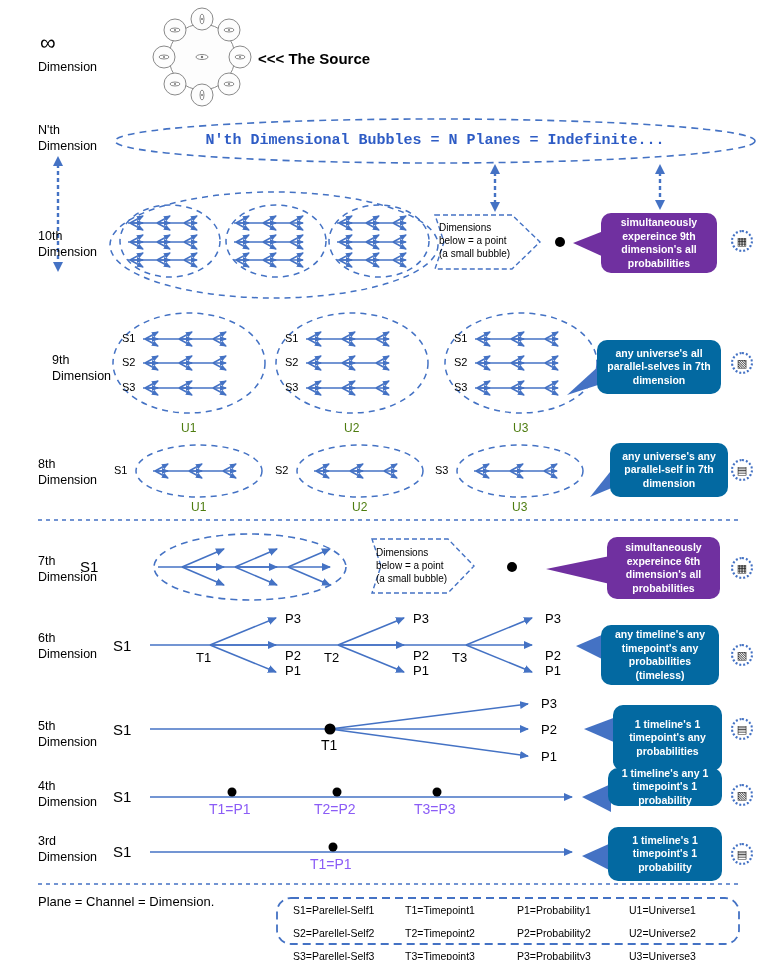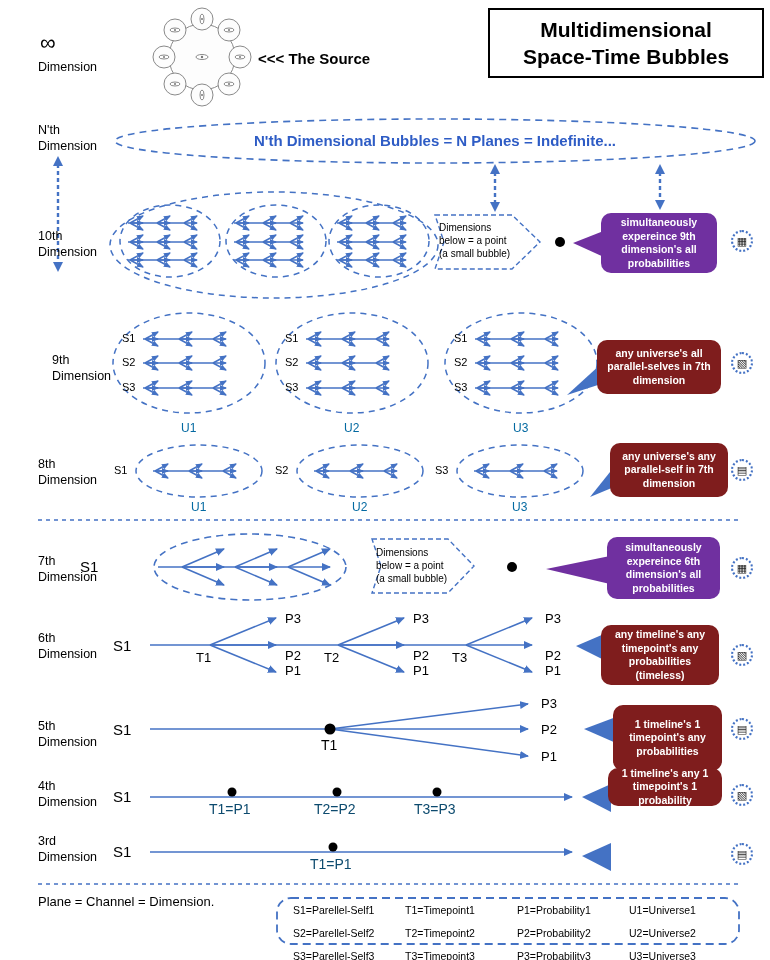--- a/index.html
+++ b/index.html
@@ -3,33 +3,33 @@
 <meta charset="utf-8">
 <style>
   html,body{margin:0;padding:0;background:#fff;}
   #canvas{position:relative;width:770px;height:960px;background:#fff;overflow:hidden;
           font-family:"Liberation Sans","DejaVu Sans",sans-serif;color:#000;}
   #art{position:absolute;left:0;top:0;}
   .dimlab{position:absolute;font-size:12.5px;line-height:16px;color:#000;}
   .dimlab span{display:block;}
   .sbig{position:absolute;font-size:15px;color:#000;}
   .ssm{position:absolute;font-size:11px;color:#000;}
-  .ulab{position:absolute;font-size:12px;color:#0369a1;}
+  .ulab{position:absolute;font-size:12px;color:#4d7c0f;}
   .ptlab{position:absolute;font-size:13px;color:#000;}
-  .tplab{position:absolute;font-size:14px;color:#0c4a6e;}
-  .bub{position:absolute;background:#7f1d1d;color:#fff;font-weight:bold;font-size:10.5px;
+  .tplab{position:absolute;font-size:14px;color:#8b5cf6;}
+  .bub{position:absolute;background:#0369a1;color:#fff;font-weight:bold;font-size:10.5px;
        line-height:13.5px;text-align:center;border-radius:10px;display:flex;align-items:center;
        justify-content:center;padding:3px 5px;box-sizing:border-box;}
   .bub.purple{background:#7030A0;}
   .note{position:absolute;font-size:10px;line-height:13px;text-align:left;color:#000;}
   .cicon{position:absolute;width:22px;height:22px;border:2px dotted #4472C4;border-radius:50%;
          display:flex;align-items:center;justify-content:center;font-size:11px;color:#222;
          box-sizing:border-box;background:#fff;}
   .banner{position:absolute;left:135px;top:132px;width:600px;text-align:center;font-size:15px;
-          font-weight:bold;color:#2E5CC5;white-space:nowrap;}
+          font-weight:bold;color:#2E5CC5;white-space:nowrap;font-family:Liberation Mono, monospace;}
   .titlebox{position:absolute;left:488px;top:8px;width:272px;height:66px;border:2px solid #000;
             display:flex;flex-direction:column;align-items:center;justify-content:center;
             font-size:21px;font-weight:bold;line-height:27px;text-align:center;}
   .inf{position:absolute;left:40px;top:30px;font-size:22px;}
   .infword{position:absolute;left:38px;top:60px;font-size:12.5px;}
   .srccap{position:absolute;left:258px;top:50px;font-size:15px;font-weight:bold;}
   .legend{position:absolute;left:293px;top:904px;display:grid;grid-template-rows:repeat(3,13px);
           grid-auto-flow:column;grid-auto-columns:112px;row-gap:10px;font-size:10.5px;}
   .footer{position:absolute;left:38px;top:893px;font-size:13px;line-height:18px;}
   .footer span{display:block;}
@@ -276,24 +276,20 @@
   <circle cx="333" cy="847" r="4.5" fill="#000"></circle>
   <polygon points="611,871 582,856 611,843" fill="#4472C4"></polygon>
 
   <rect x="277" y="898" width="462" height="46" rx="14" fill="none" stroke="#4472C4" stroke-width="1.8" stroke-dasharray="8 5"></rect>
 </svg>
 
 <div class="inf">∞</div>
 <div class="infword">Dimension</div>
 <div class="srccap">&lt;&lt;&lt; The Source</div>
 
-<div class="titlebox">
-  <span>Multidimensional</span>
-  <span>Space-Time Bubbles</span>
-</div>
 
 <div class="dimlab" style="left:38px;top:122px">
   <span>N'th</span>
       <span>Dimension</span>
 </div>
 <div class="banner">N'th Dimensional Bubbles = N Planes = Indefinite...</div>
 
 <div class="dimlab" style="left:38px;top:228px">
   <span>10th</span>
       <span>Dimension</span>
@@ -385,20 +381,21 @@
 <div class="tplab" style="left:414px;top:801px">T3=P3</div>
 <div class="bub" style="left:608px;top:768px;width:114px;height:38px">1 timeline's any 1 timepoint's 1 probability</div>
 <div class="cicon" style="left:731px;top:784px">▧</div>
 
 <div class="dimlab" style="left:38px;top:833px">
   <span>3rd</span>
       <span>Dimension</span>
 </div>
 <div class="sbig" style="left:113px;top:843px">S1</div>
 <div class="tplab" style="left:310px;top:856px">T1=P1</div>
+<div class="bub" style="left:608px;top:827px;width:114px;height:54px">1 timeline's 1 timepoint's 1 probability</div>
 <div class="cicon" style="left:731px;top:843px">▤</div>
 
 <div class="footer">
   <span>Plane = Channel = Dimension.</span>
 </div>
 <div class="legend">
   <span>S1=Parellel-Self1</span>
   <span>S2=Parellel-Self2</span>
   <span>S3=Parellel-Self3</span>
   <span>T1=Timepoint1</span>

